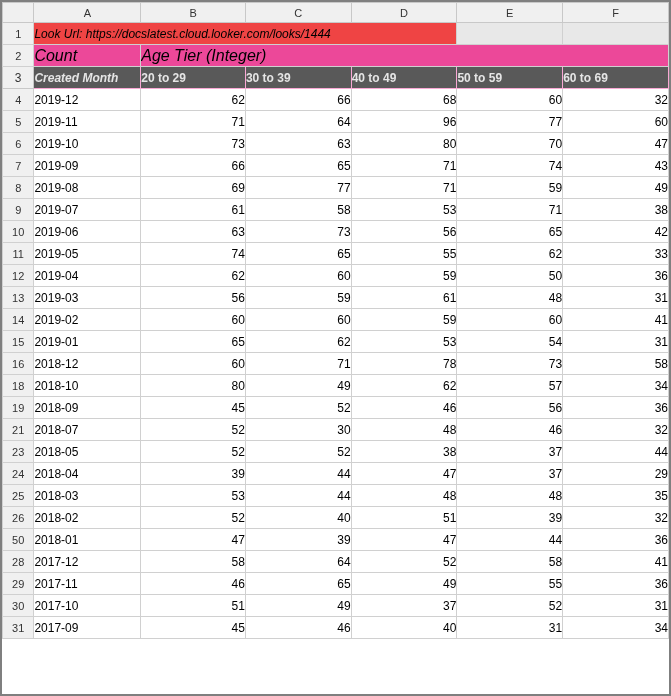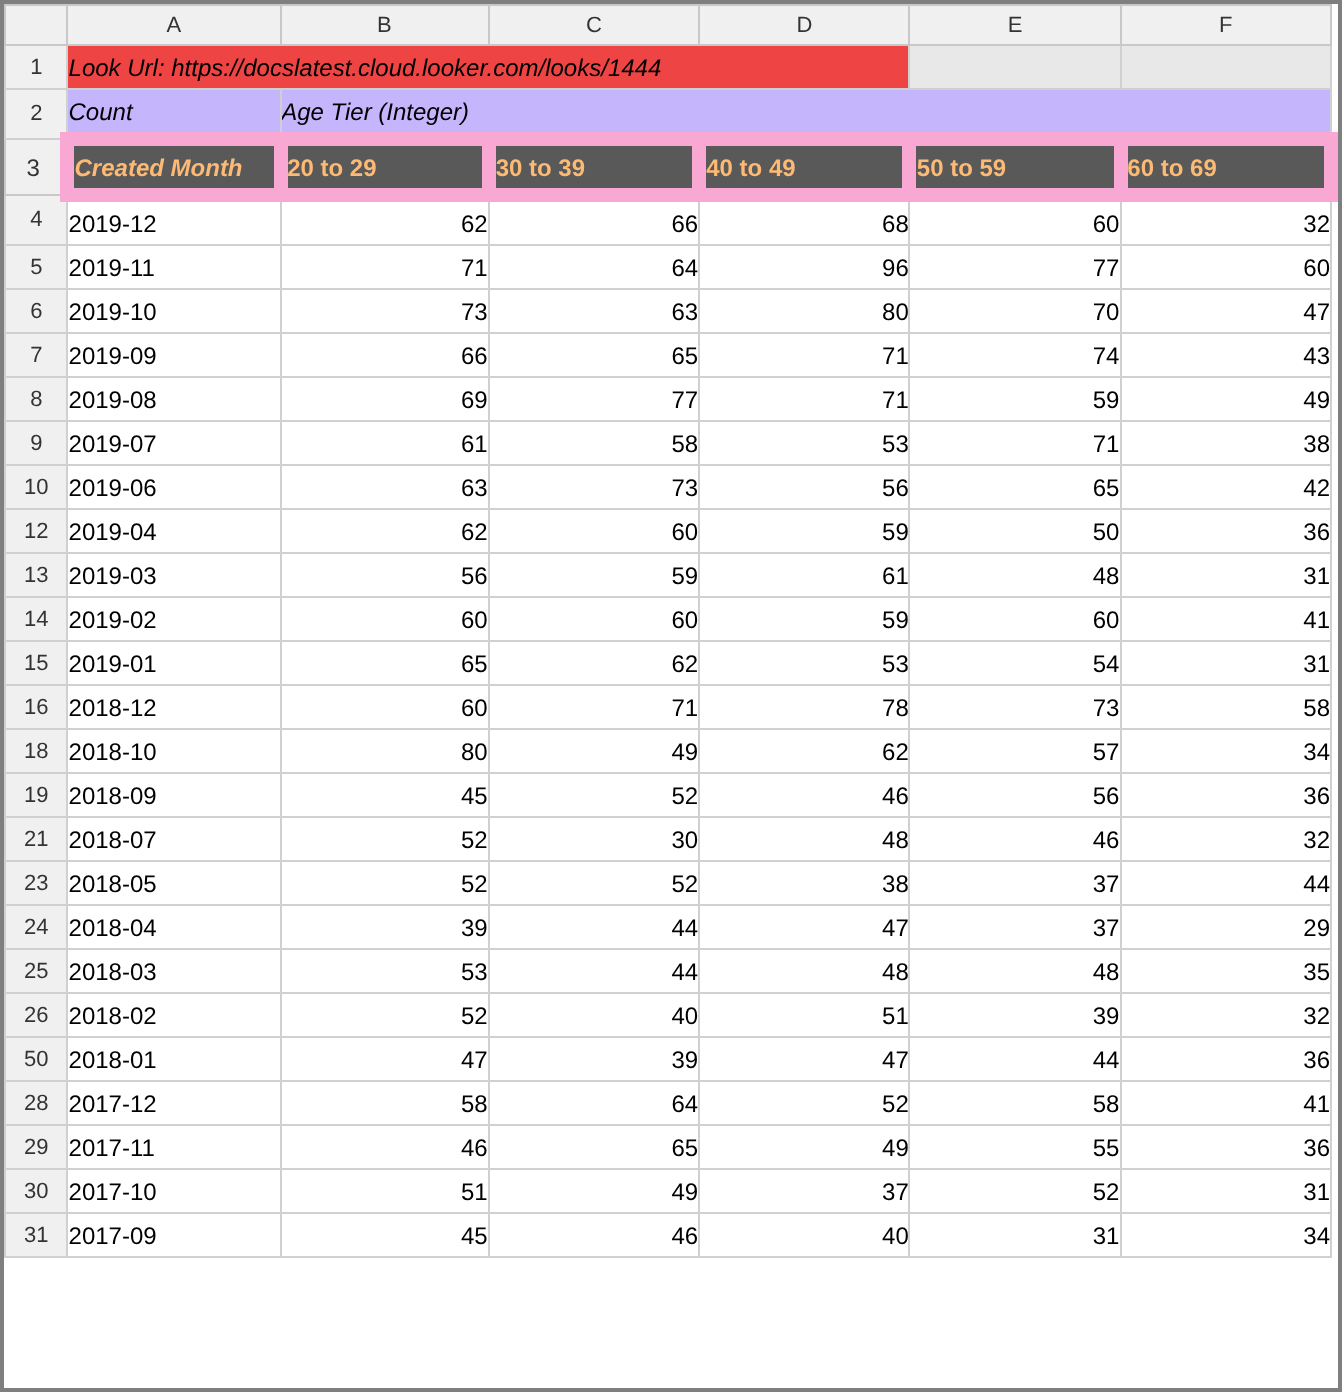--- a/index.html
+++ b/index.html
@@ -80,31 +80,31 @@
   td.lookurl {
     background: #ef4444;
     font-style: italic;
     font-size: 12px;
   }
   td.lookurl-blank {
     background: #e8e8e8;
   }
   
   td.meta {
-    background: #c4b5fd;
+    background: #ec4899;
     font-style: italic;
-    font-size: 12px;
+    font-size: 16px;
   }
   
   tr.bandrow td {
     background: #595959;
-    color: #fdba74;
+    color: #e5e5e5;
     font-weight: bold;
     font-size: 12px;
-    border: 7px solid #f9a8d4;
+    border: 1px solid #f9a8d4;
   }
   tr.bandrow td.rownum {
     background: #f0f0f0;
     color: #333333;
     font-weight: normal;
     border: 1px solid #c8c8c8;
   }
   tr.bandrow td.band-a {
     font-style: italic;
     font-weight: bold;
@@ -222,20 +222,29 @@
       <tr>
         <td class="rownum">10</td>
         <td class="cell month">2019-06</td>
         <td class="cell num">63</td>
         <td class="cell num">73</td>
         <td class="cell num">56</td>
         <td class="cell num">65</td>
         <td class="cell num">42</td>
       </tr>
       <tr>
+        <td class="rownum">11</td>
+        <td class="cell month">2019-05</td>
+        <td class="cell num">74</td>
+        <td class="cell num">65</td>
+        <td class="cell num">55</td>
+        <td class="cell num">62</td>
+        <td class="cell num">33</td>
+      </tr>
+      <tr>
         <td class="rownum">12</td>
         <td class="cell month">2019-04</td>
         <td class="cell num">62</td>
         <td class="cell num">60</td>
         <td class="cell num">59</td>
         <td class="cell num">50</td>
         <td class="cell num">36</td>
       </tr>
       <tr>
         <td class="rownum">13</td>

